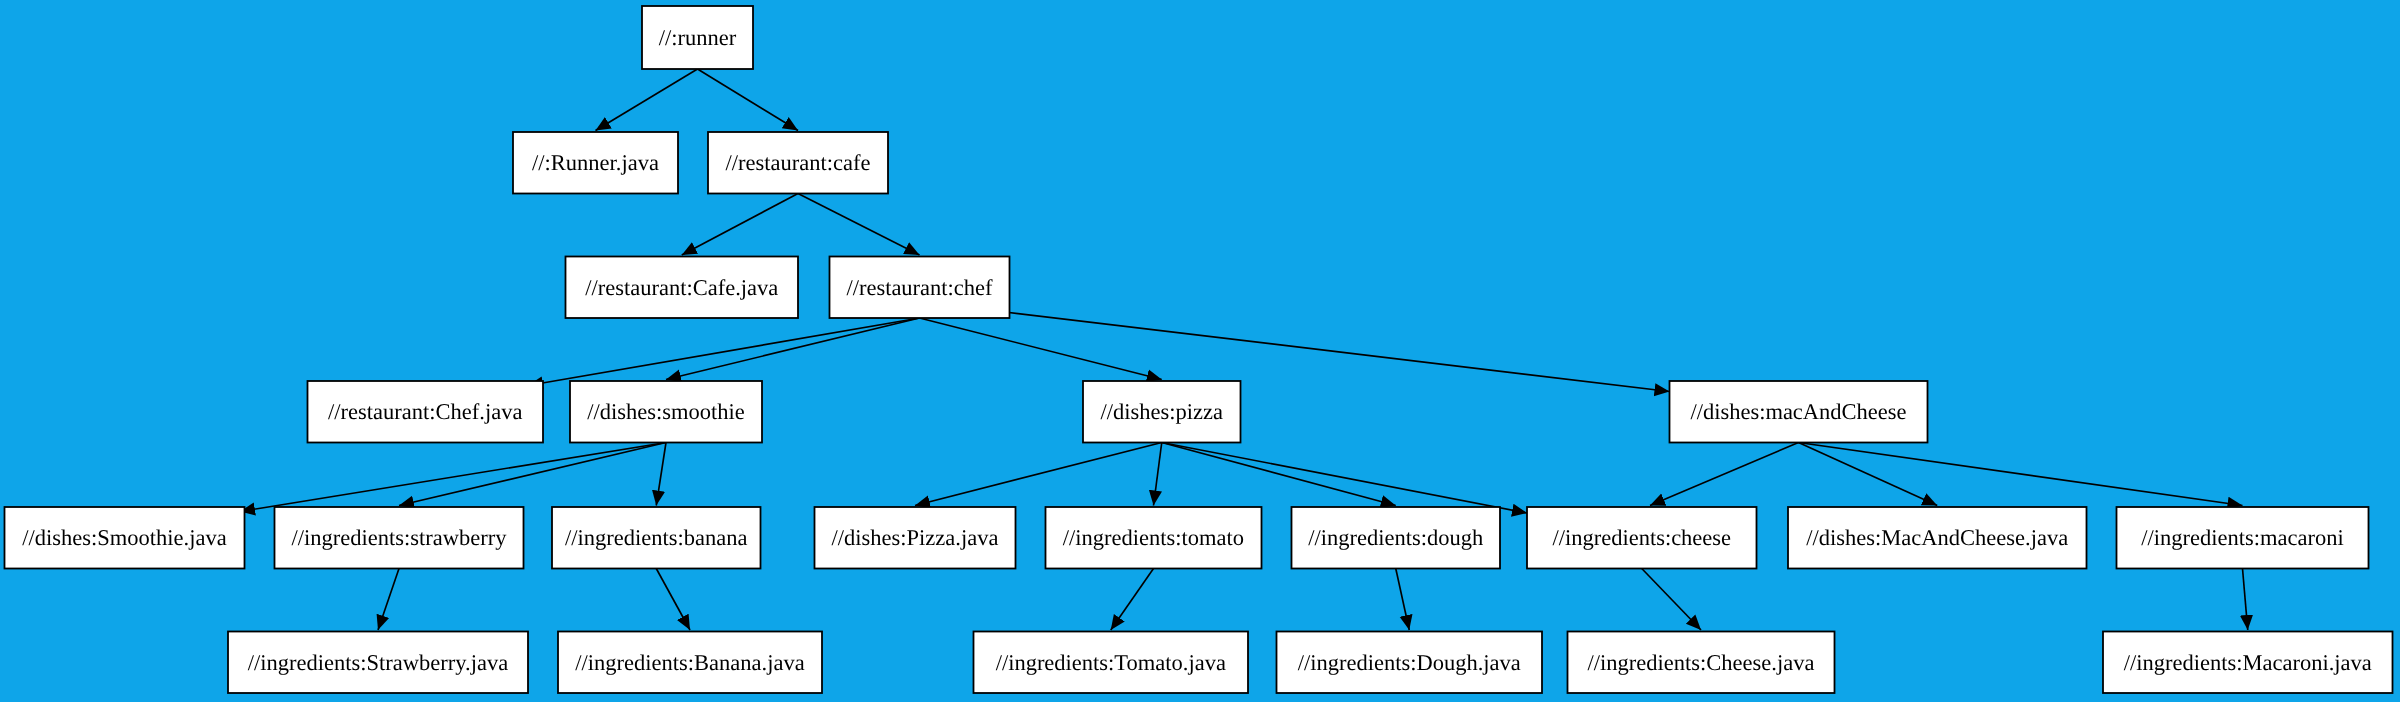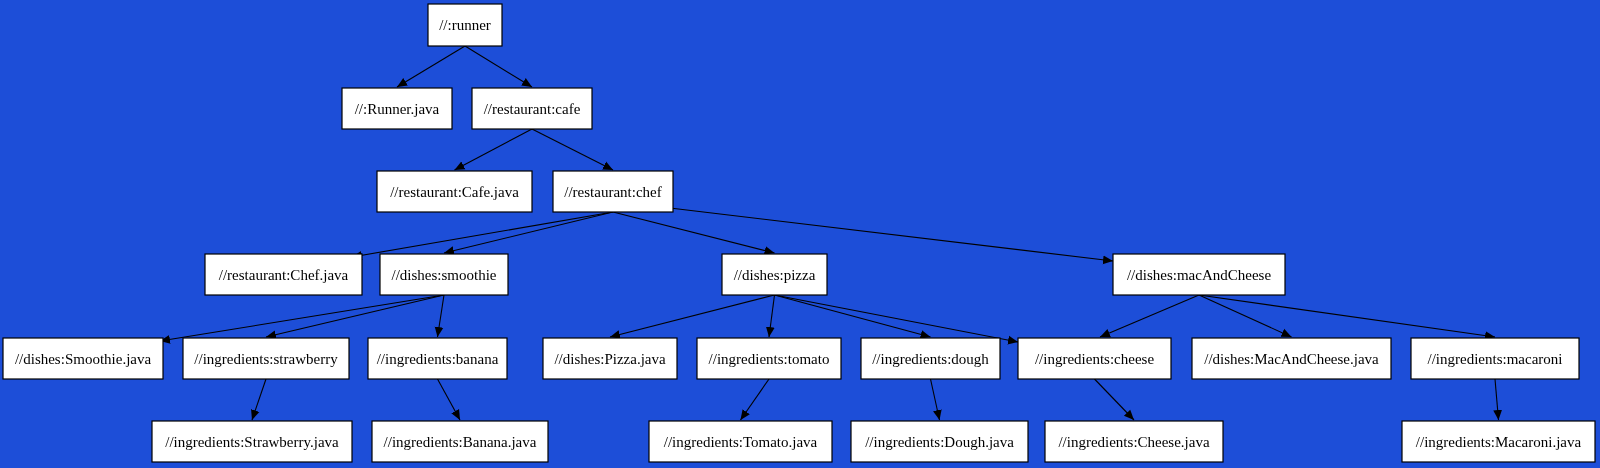--- a/index.html
+++ b/index.html
@@ -4,21 +4,21 @@
 <style>
   html, body {
     margin: 0;
     padding: 0;
     background: #ffffff;
   }
   .canvas {
     position: relative;
     width: 1600px;
     height: 468px;
-    background: #1d4ed8;
+    background: #0ea5e9;
     overflow: hidden;
   }
   svg text {
     font-family: "Liberation Serif", "DejaVu Serif", serif;
     font-size: 15px;
     fill: #000000;
   }
   svg rect.node-box {
     fill: #ffffff;
     stroke: #000000;

